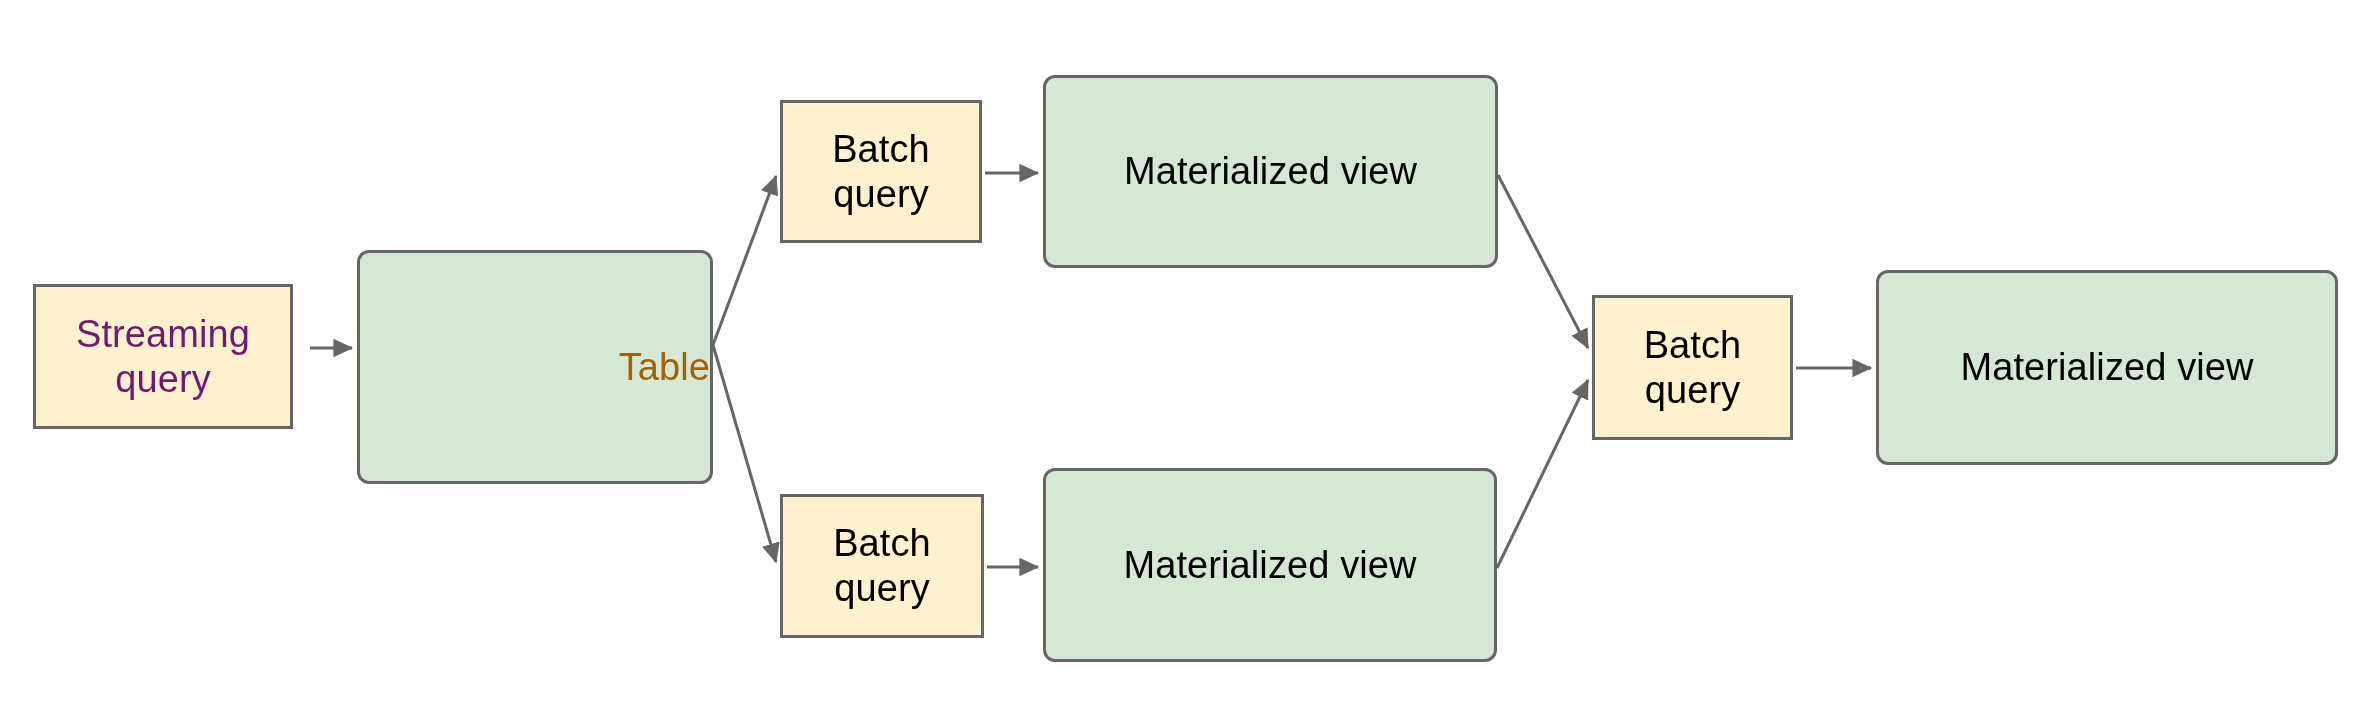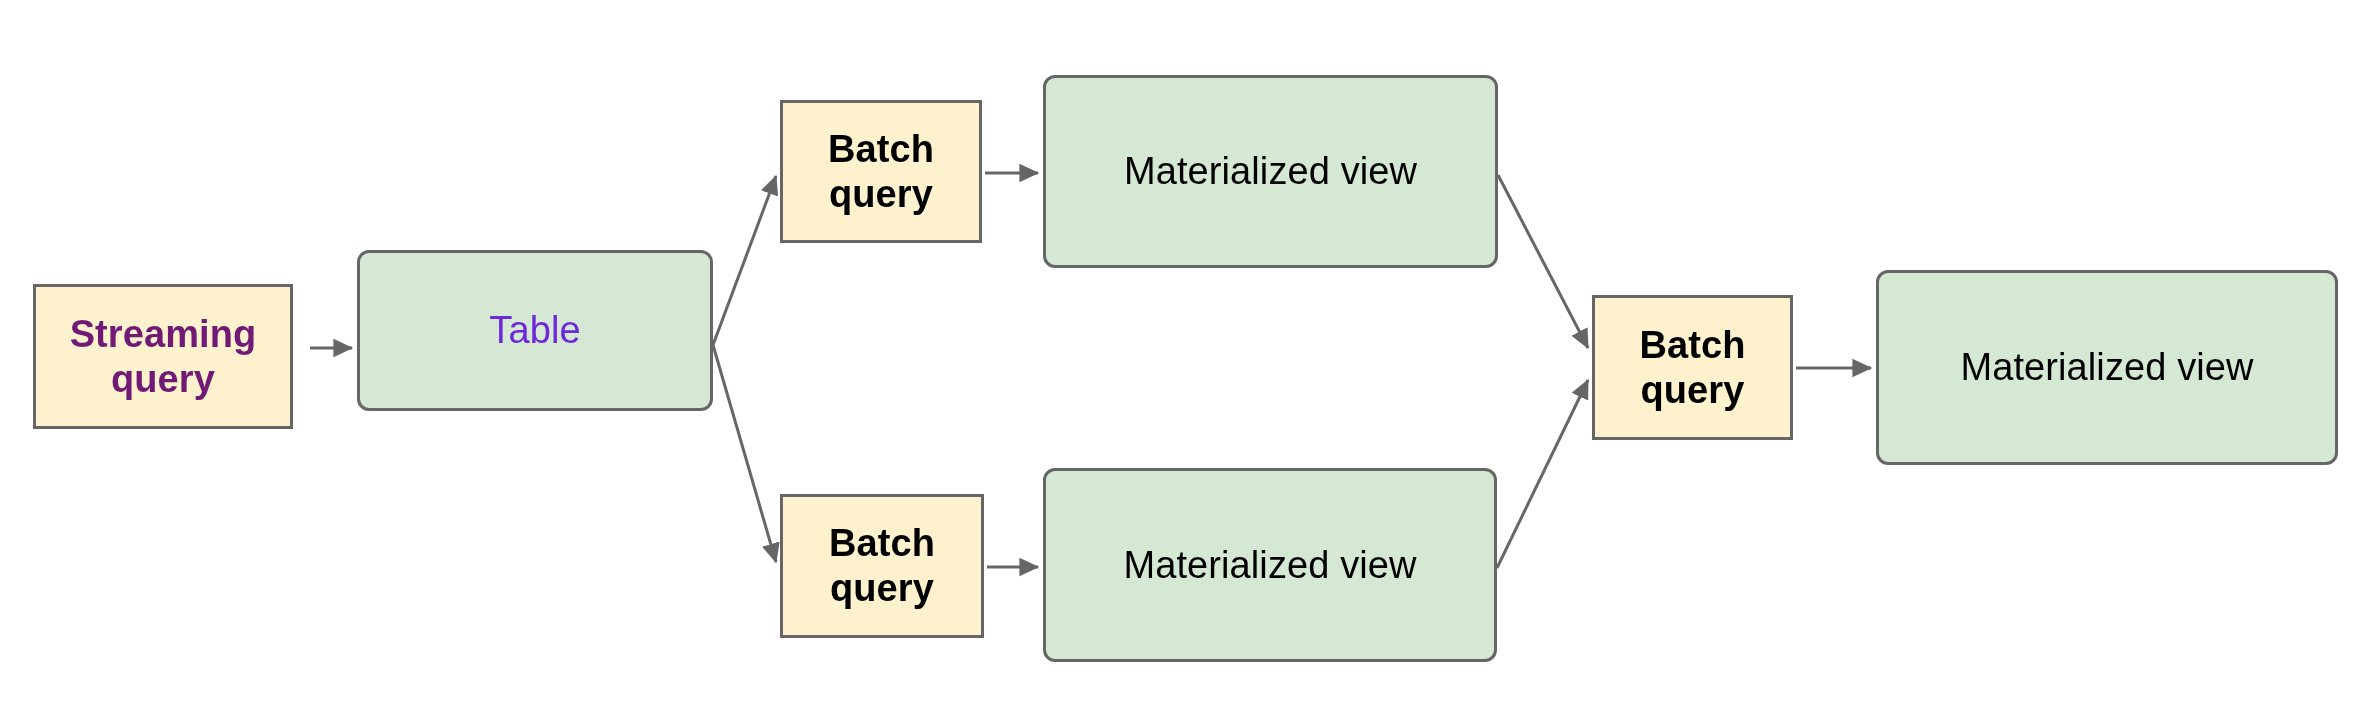--- a/index.html
+++ b/index.html
@@ -36,21 +36,20 @@
     color: #000000;
     font-size: 38px;
     line-height: 1.18;
     letter-spacing: 0.1px;
     white-space: pre-line;
     border: 3px solid #666666;
   }
   .node.process {
     background: #fdf2cd;
     border-radius: 0;
-    font-weight: bold;
   }
   .node.store {
     background: #d5e8d4;
     border-radius: 12px;
   }
   .node-label {
     display: block;
     white-space: pre-line;
   }
 </style>
@@ -81,21 +80,21 @@
     <polyline fill="none" stroke="#666666" stroke-width="3" marker-end="url(#arrowhead)" points="1497,568 1588,380"></polyline>
 
     <polyline fill="none" stroke="#666666" stroke-width="3" marker-end="url(#arrowhead)" points="1796,368 1871,368"></polyline>
   </svg>
 
   <div class="node process" style="left: 33px; top: 284px; width: 260px; height: 145px; background: rgb(253, 242, 205); border-color: rgb(102, 102, 102); color: #701a75;">
     <span class="node-label">Streaming
 query</span>
   </div>
 
-  <div class="node store" style="left: 357px; top: 250px; width: 356px; height: 161px; background: rgb(213, 232, 212); border-color: rgb(102, 102, 102); color: #6d28d9;">
+  <div class="node store" style="left: 357px; top: 250px; width: 356px; height: 234px; background: rgb(213, 232, 212); border-color: rgb(102, 102, 102); color: #a16207; justify-content: flex-end;">
     <span class="node-label">Table</span>
   </div>
 
   <div class="node process" style="left: 780px; top: 100px; width: 202px; height: 143px; background: rgb(253, 242, 205); border-color: rgb(102, 102, 102); color: rgb(0, 0, 0);">
     <span class="node-label">Batch
 query</span>
   </div>
 
   <div class="node store" style="left: 1043px; top: 75px; width: 455px; height: 193px; background: rgb(213, 232, 212); border-color: rgb(102, 102, 102); color: rgb(0, 0, 0);">
     <span class="node-label">Materialized view</span>

